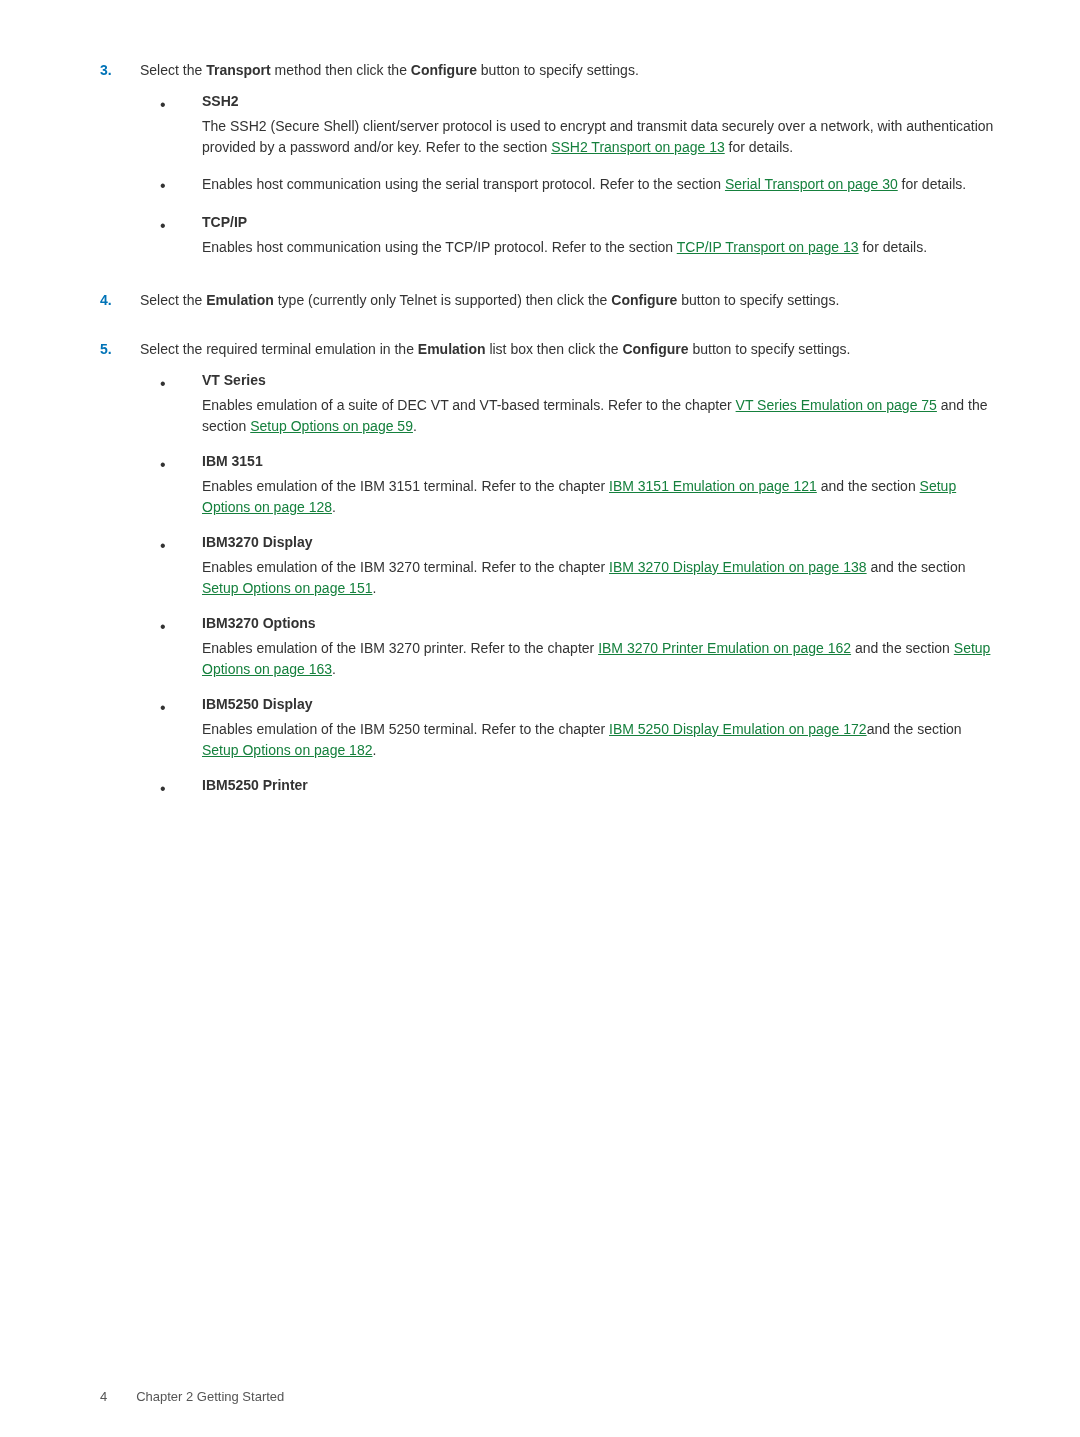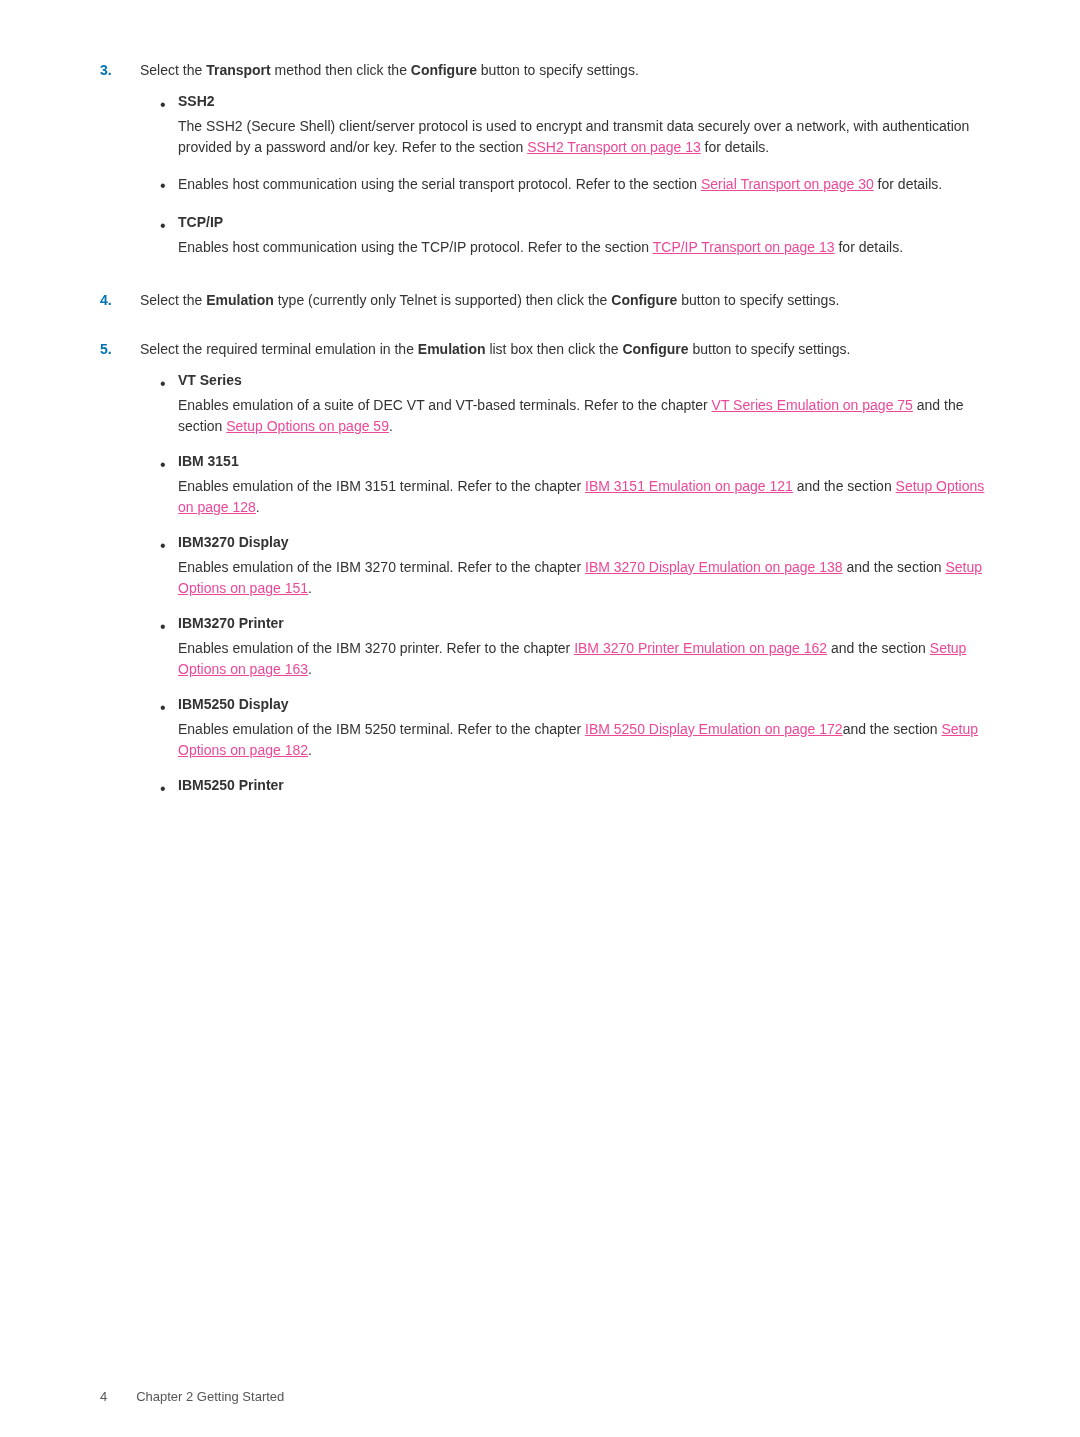--- a/index.html
+++ b/index.html
@@ -47,31 +47,32 @@
       min-width: 18px;
       margin-top: 2px;
     }
     .bullet-dot::before {
       content: '•';
       color: #333;
       font-size: 16px;
     }
     .bullet-item-content {
       flex: 1;
+      margin-left: 24px;
     }
     .bullet-title {
       font-weight: bold;
       margin-bottom: 4px;
     }
     .bullet-desc {
       color: #333;
       margin-top: 2px;
     }
     a {
-      color: #ec4899;
+      color: #15803d;
       text-decoration: underline;
     }
     .footer {
       position: absolute;
       bottom: 31px;
       left: 100px;
       font-size: 13px;
       color: #555;
     }
   </style>
@@ -136,21 +137,21 @@
             <li class="bullet-item">
               <span class="bullet-dot"></span>
               <div class="bullet-item-content">
                 <p class="bullet-title">IBM3270 Display</p>
                 <p class="bullet-desc">Enables emulation of the IBM 3270 terminal. Refer to the chapter <a href="#">IBM 3270 Display Emulation on page 138</a> and the section <a href="#">Setup Options on page 151</a>.</p>
               </div>
             </li>
             <li class="bullet-item">
               <span class="bullet-dot"></span>
               <div class="bullet-item-content">
-                <p class="bullet-title">IBM3270 Printer</p>
+                <p class="bullet-title">IBM3270 Options</p>
                 <p class="bullet-desc">Enables emulation of the IBM 3270 printer. Refer to the chapter <a href="#">IBM 3270 Printer Emulation on page 162</a> and the section <a href="#">Setup Options on page 163</a>.</p>
               </div>
             </li>
             <li class="bullet-item">
               <span class="bullet-dot"></span>
               <div class="bullet-item-content">
                 <p class="bullet-title">IBM5250 Display</p>
                 <p class="bullet-desc">Enables emulation of the IBM 5250 terminal. Refer to the chapter <a href="#">IBM 5250 Display Emulation on page 172</a>and the section <a href="#">Setup Options on page 182</a>.</p>
               </div>
             </li>

